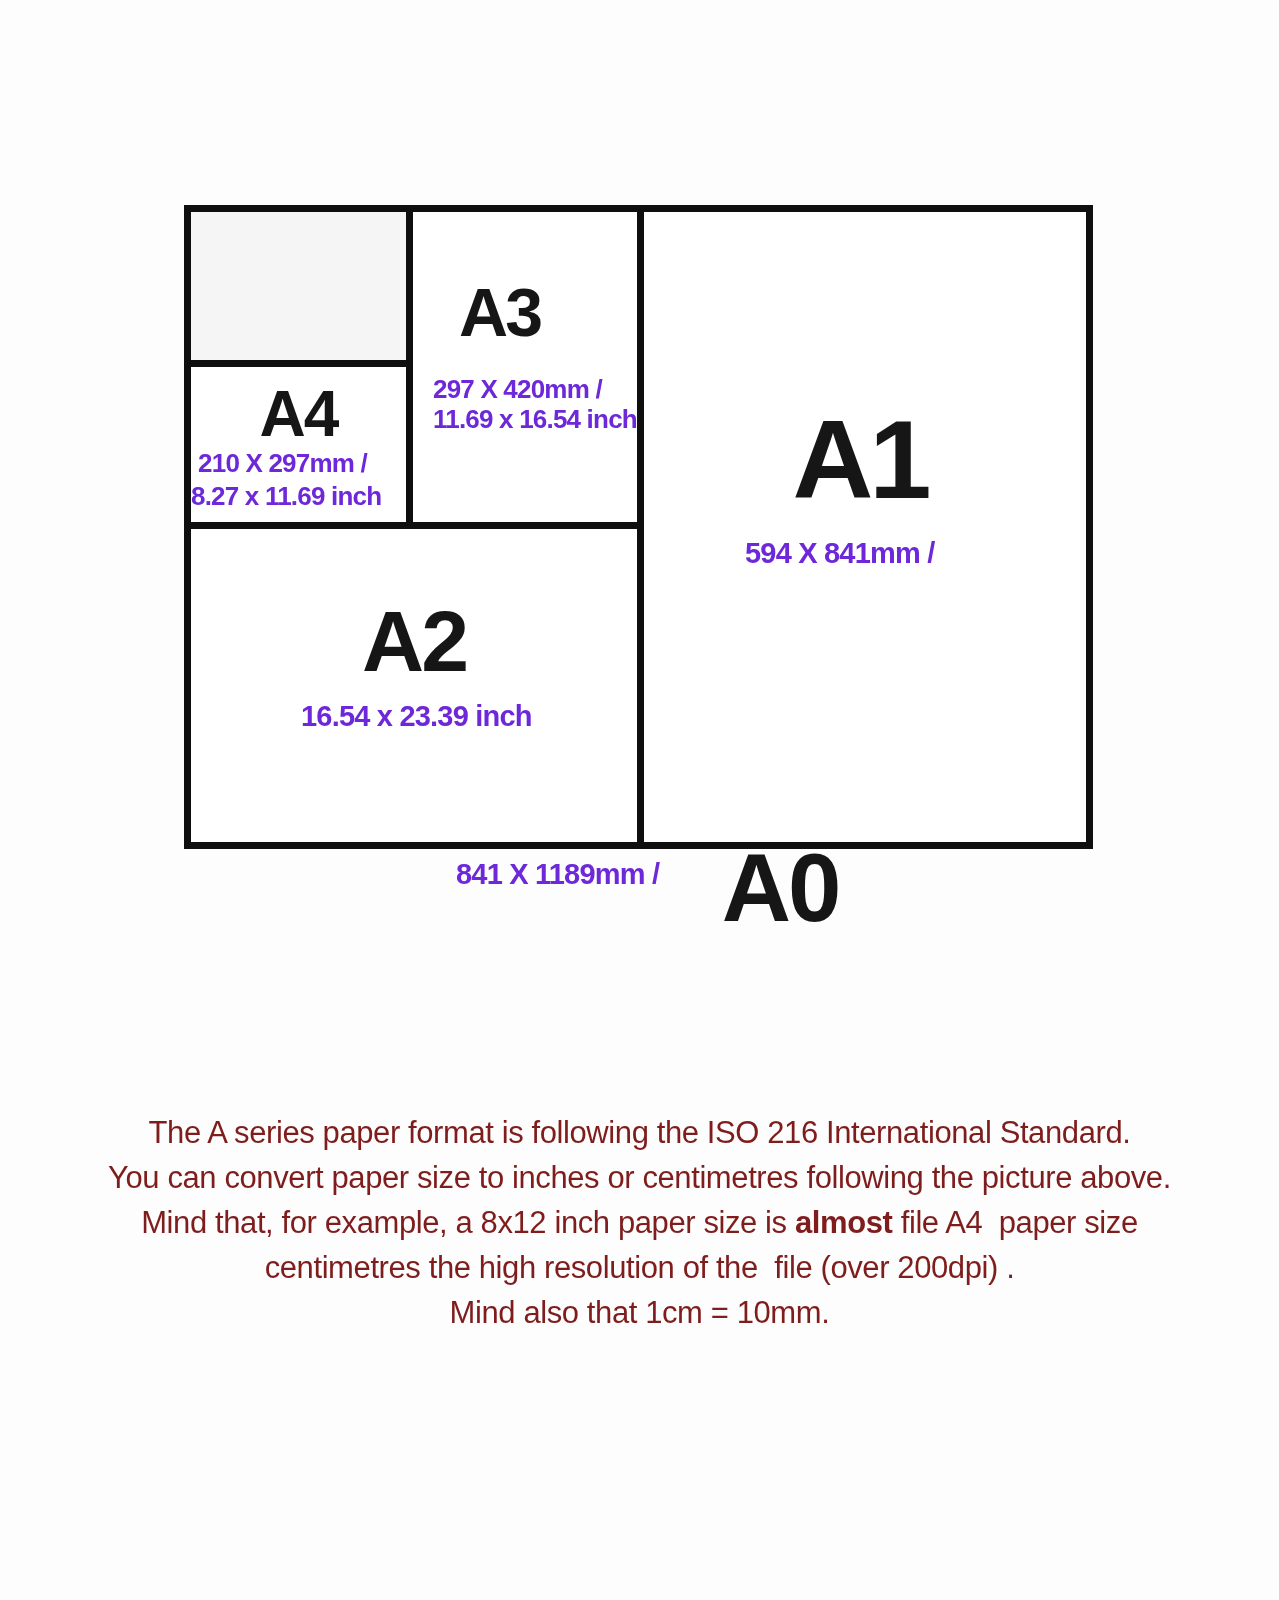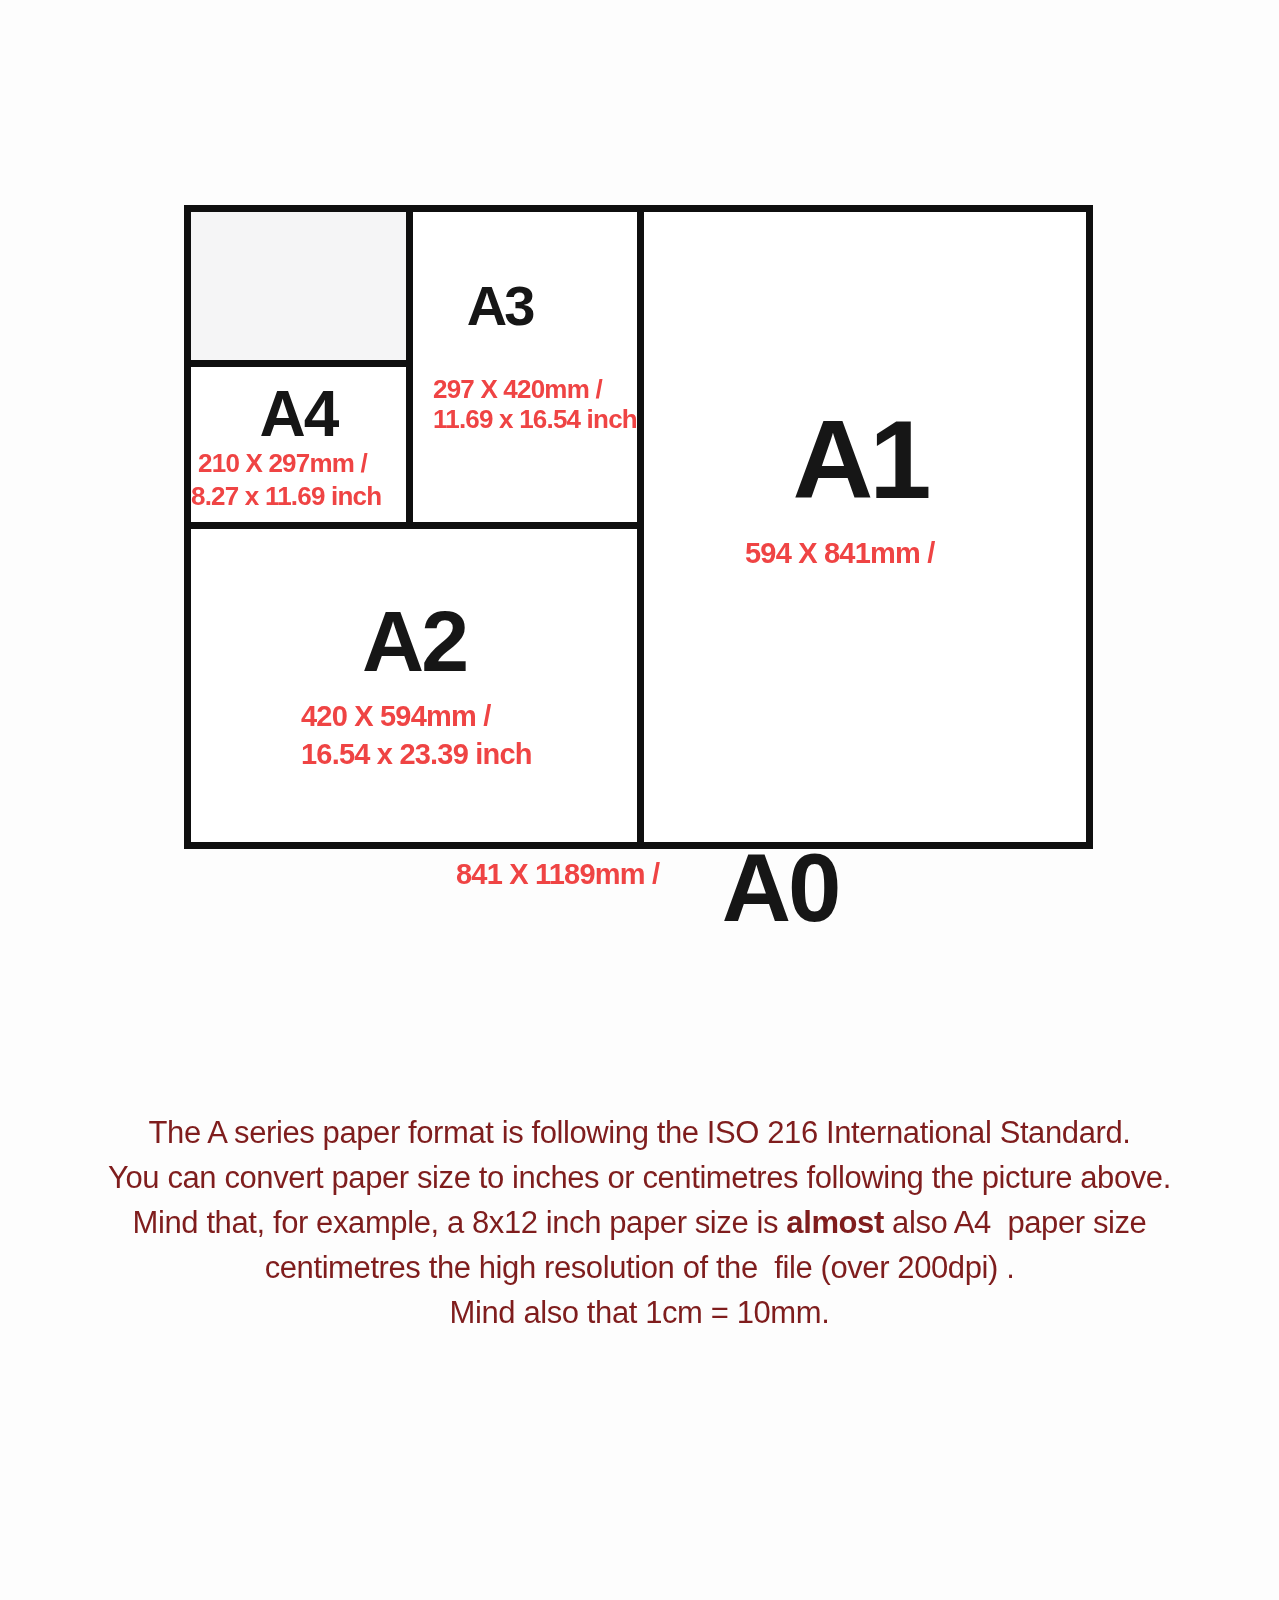--- a/index.html
+++ b/index.html
@@ -20,28 +20,28 @@
     border: 7px solid #0f0f0f; box-sizing: border-box; background: #ffffff;
   }
   .a5-panel { left: 191px; top: 212px; width: 215px; height: 148px; background: #f5f5f6; }
   .vdiv-a3   { left: 406px; top: 212px; width: 7px;  height: 317px; background: #0f0f0f; }
   .vdiv-a1   { left: 637px; top: 212px; width: 7px;  height: 630px; background: #0f0f0f; }
   .hdiv-a4   { left: 191px; top: 360px; width: 215px; height: 7px;  background: #0f0f0f; }
   .hdiv-a2   { left: 191px; top: 522px; width: 446px; height: 7px;  background: #0f0f0f; }
 
   
   .size-label { font-weight: 700; line-height: 1; text-align: center; color: #161616; }
-  .lbl-a3 { left: 406px; top: 278px; width: 187px; font-size: 56px; letter-spacing: -3px; }
+  .lbl-a3 { left: 406px; top: 278px; width: 187px; font-size: 68px; letter-spacing: -3px; }
   .lbl-a4 { left: 191px; top: 382px; width: 215px; font-size: 64px; letter-spacing: -2px; }
   .lbl-a2 { left: 191px; top: 598px; width: 446px; font-size: 86px; letter-spacing: -3px; }
   .lbl-a1 { left: 644px; top: 404px; width: 432px; font-size: 112px; letter-spacing: -4px; }
   .lbl-a0 { left: 710px; top: 840px; width: 140px; font-size: 96px;  letter-spacing: -3px; }
 
   
-  .dims { font-weight: 700; color: #ef4444; letter-spacing: -0.8px; }
+  .dims { font-weight: 700; color: #6d28d9; letter-spacing: -0.8px; }
   .dims div { white-space: nowrap; }
   .dims-a3 { left: 433px; top: 374px; font-size: 26px; line-height: 30px; text-align: left; }
   .dims-a4 { left: 191px; top: 447px; width: 183px; font-size: 26px; line-height: 33px; text-align: center; }
   .dims-a2 { left: 301px; top: 697px; font-size: 29px; line-height: 38px; text-align: left; }
   .dims-a1 { left: 745px; top: 535px; font-size: 29px; line-height: 36px; text-align: left; }
   .dims-a0 { left: 456px; top: 856px; font-size: 29px; line-height: 36px; text-align: left; }
 
   
   .description {
     left: 0; top: 1110px; width: 1279px;
@@ -74,35 +74,34 @@
   </div>
 
   <div class="abs size-label lbl-a4">A4</div>
   <div class="abs dims dims-a4">
     <div>210 X 297mm /</div>
     <div>8.27 x 11.69 inch</div>
   </div>
 
   <div class="abs size-label lbl-a2">A2</div>
   <div class="abs dims dims-a2">
-    <div>420 X 594mm /</div>
     <div>16.54 x 23.39 inch</div>
   </div>
 
   <div class="abs size-label lbl-a1">A1</div>
   <div class="abs dims dims-a1">
     <div>594 X 841mm /</div>
   </div>
 
   <div class="abs dims dims-a0">
     <div>841 X 1189mm /</div>
   </div>
   <div class="abs size-label lbl-a0">A0</div>
 
   <div class="abs description">
     <div>The A series paper format is following the ISO 216 International Standard.</div>
     <div>You can convert paper size to inches or centimetres following the picture above.</div>
-    <div><span>Mind that, for example, a 8x12 inch paper size is </span><span class="bold-word">almost</span><span> also A4  paper size</span></div>
+    <div><span>Mind that, for example, a 8x12 inch paper size is </span><span class="bold-word">almost</span><span> file A4  paper size</span></div>
     <div>centimetres the high resolution of the  file (over 200dpi) .</div>
     <div>Mind also that 1cm = 10mm.</div>
   </div>
 
 </div>
 
 </body></html>

